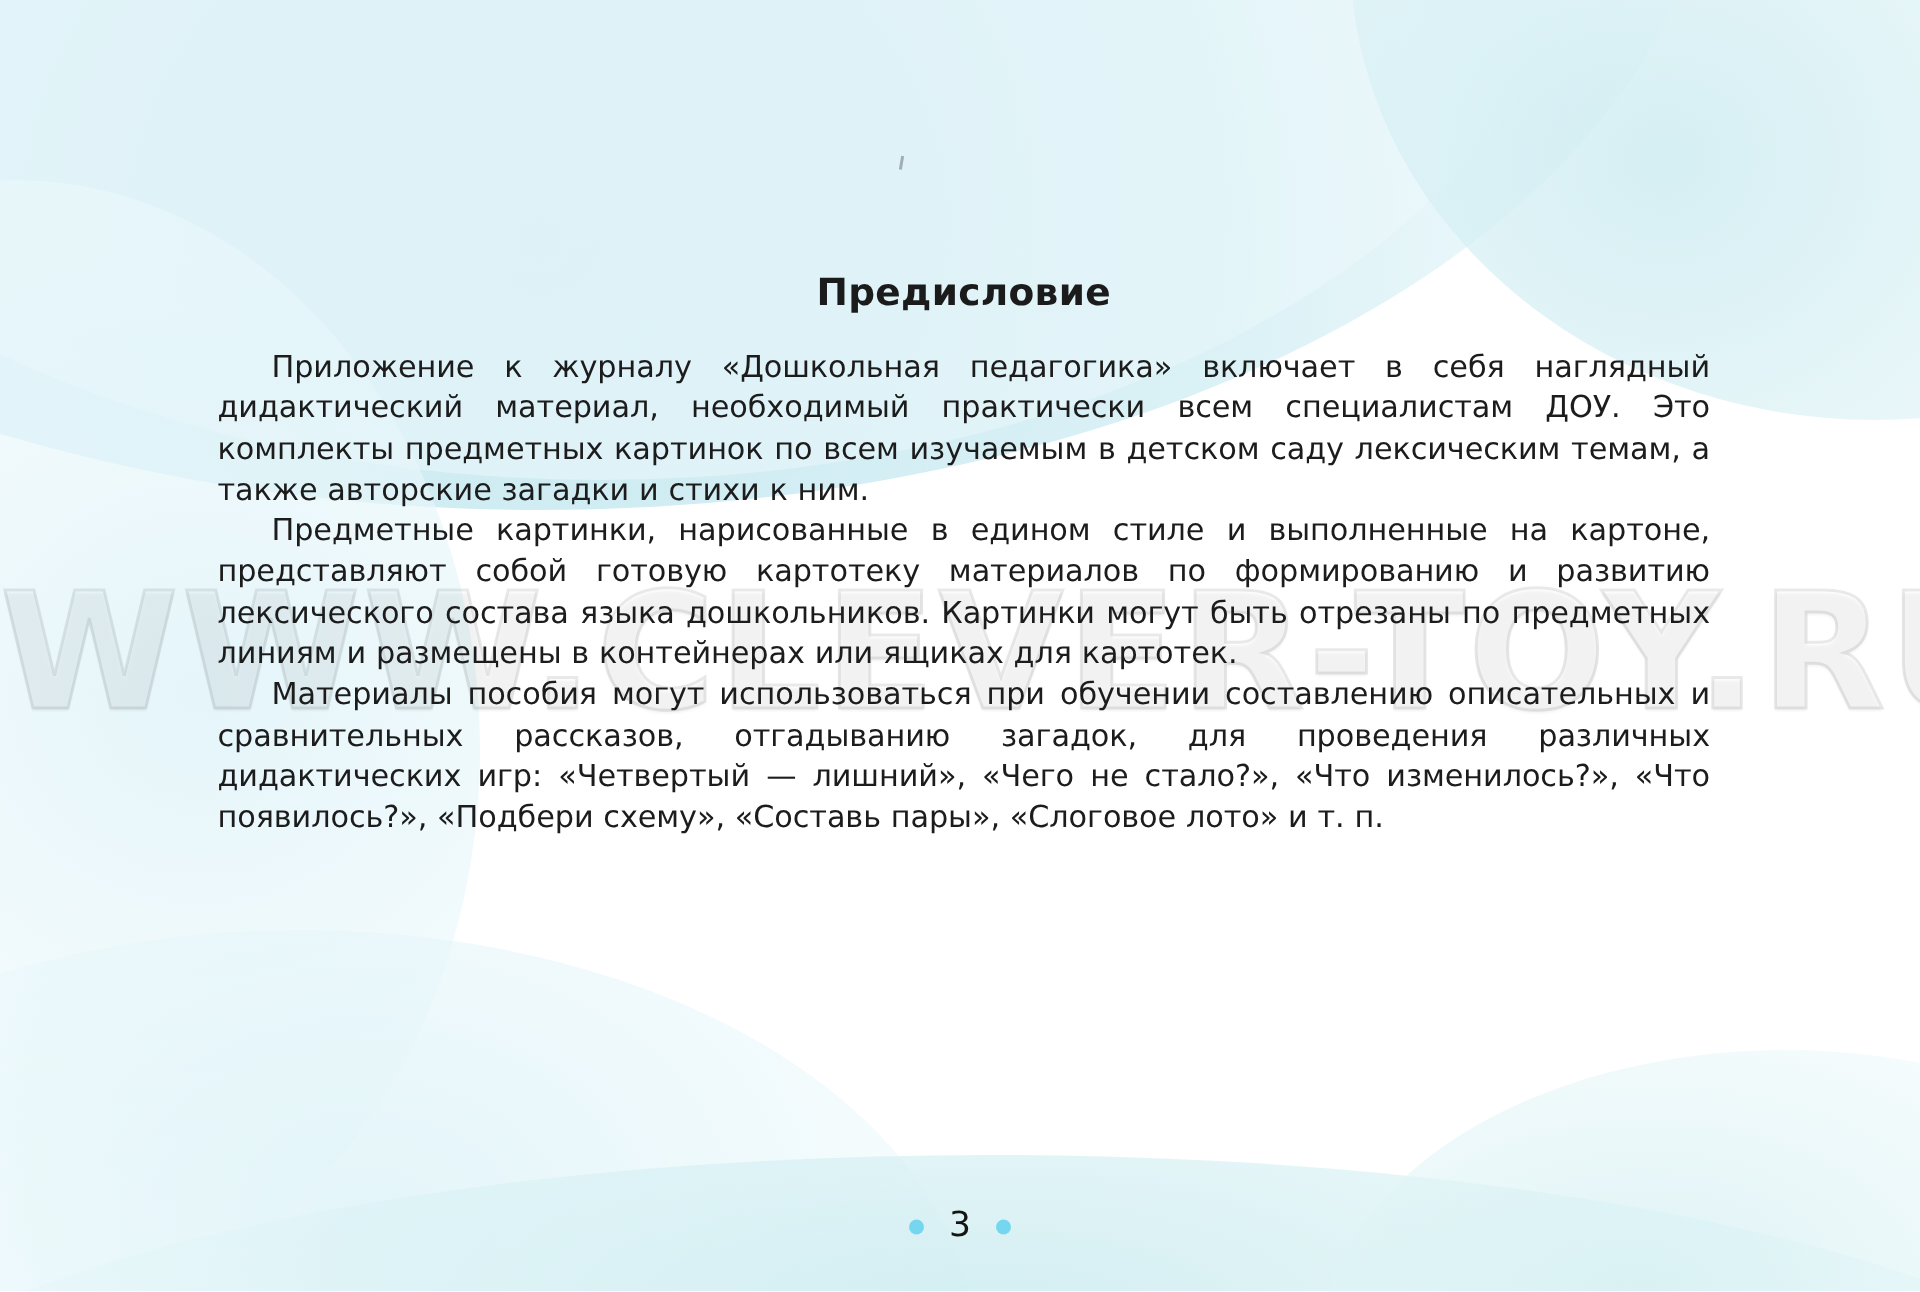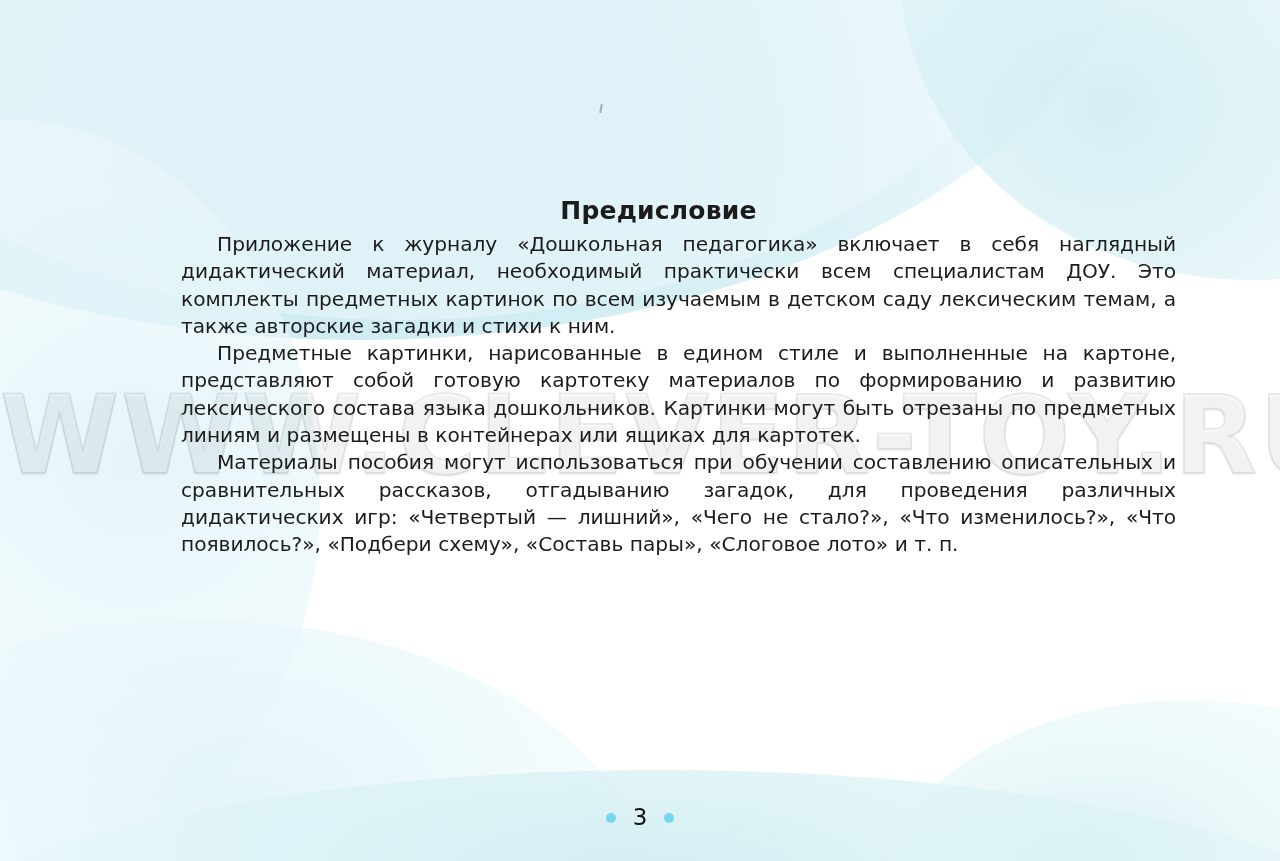--- a/index.html
+++ b/index.html
@@ -143,40 +143,39 @@
 
   
   .content {
     position: absolute;
     left: 145px;
     top: 0;
     width: 995px;
   }
 
   .doc-title {
-    margin: 16px;
+    margin: 0;
     padding: 0;
     position: absolute;
     left: 0;
     top: 180px;
     width: 995px;
     text-align: center;
     font-family: "DejaVu Sans", sans-serif;
     font-weight: bold;
     font-size: 25px;
     color: #1b1b1b;
     letter-spacing: 0.2px;
   }
 
   .body-text {
     position: absolute;
     left: 0;
     top: 231px;
     width: 995px;
-    margin-left: 36px;
   }
 
   .para {
     margin: 0;
     padding: 0;
     text-indent: 36px;
     text-align: justify;
     font-family: "DejaVu Sans", sans-serif;
     font-size: 20.2px;
     line-height: 27.3px;

